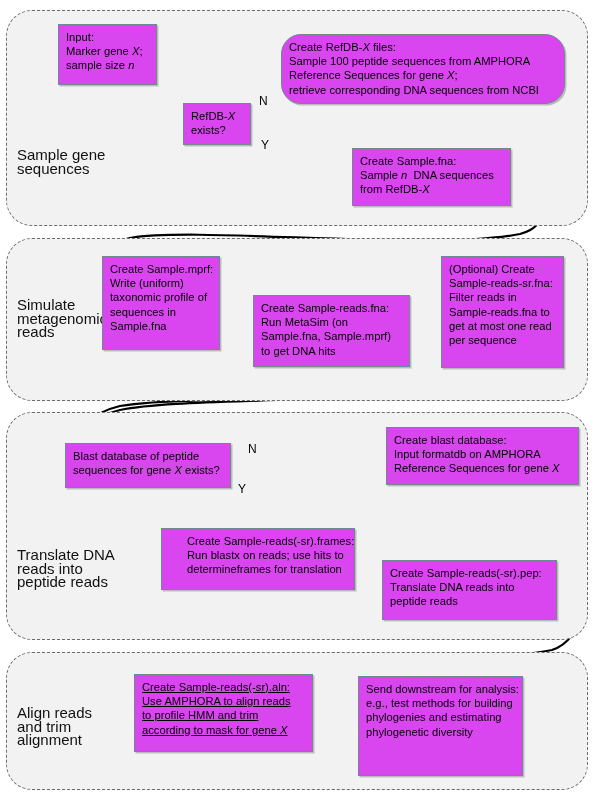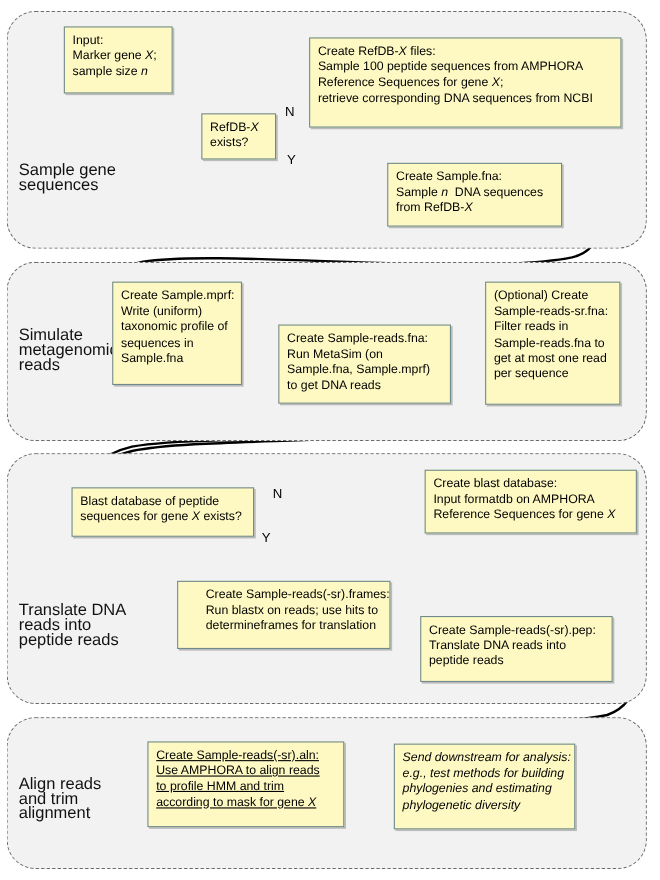--- a/index.html
+++ b/index.html
@@ -1,21 +1,21 @@
 <!DOCTYPE html>
 <html><head>
 <meta charset="utf-8">
 <style>
   html,body{margin:0;padding:0;background:#ffffff;}
   body{font-family:"Liberation Sans","DejaVu Sans",sans-serif;}
   #page{position:relative;width:600px;height:800px;overflow:hidden;background:#ffffff;}
   #edges{position:absolute;left:0;top:0;width:600px;height:800px;pointer-events:none;}
   .panel{position:absolute;background:#f2f2f2;border:1.6px dashed #6b6b6b;border-radius:26px;box-sizing:border-box;}
   .panel-label{position:absolute;color:#111;font-size:15px;line-height:13.5px;white-space:pre-line;}
-  .node{position:absolute;box-sizing:border-box;background:#fef9c3;border:1.4px solid #6f8a8d;
+  .node{position:absolute;box-sizing:border-box;background:#d946ef;border:1.4px solid #6f8a8d;
         box-shadow:1.5px 1.5px 0 rgba(120,120,120,.45);padding:5px 6px 4px 7px;}
   .node .ln{display:block;color:#000;font-size:11.2px;line-height:14.2px;white-space:pre;}
   .node .ln i{font-style:italic;}
   .elabel{position:absolute;color:#000;font-size:12px;line-height:12px;}
 </style>
 </head>
 <body>
 
 <div id="page">
 
@@ -92,21 +92,21 @@
       <span class="ln">Input:</span>
       <span class="ln">Marker gene <i>X</i>;</span>
       <span class="ln">sample size <i>n</i></span>
     </div>
 
   <div class="node" style="left:183px;top:103px;width:68px;height:42px;">
       <span class="ln">RefDB-<i>X</i></span>
       <span class="ln">exists?</span>
     </div>
 
-  <div class="node" style="left:281px;top:34px;width:284px;height:82px;">
+  <div class="node" style="left:281px;top:34px;width:284px;height:70px;border-radius:20px;">
       <span class="ln">Create RefDB-<i>X</i> files:</span>
       <span class="ln">Sample 100 peptide sequences from AMPHORA</span>
       <span class="ln">Reference Sequences for gene <i>X</i>;</span>
       <span class="ln">retrieve corresponding DNA sequences from NCBI</span>
     </div>
 
   <div class="node" style="left:352px;top:148px;width:159px;height:58px;">
       <span class="ln">Create Sample.fna:</span>
       <span class="ln">Sample <i>n</i>  DNA sequences</span>
       <span class="ln">from RefDB-<i>X</i></span>
@@ -117,21 +117,21 @@
       <span class="ln">Write (uniform)</span>
       <span class="ln">taxonomic profile of</span>
       <span class="ln">sequences in</span>
       <span class="ln">Sample.fna</span>
     </div>
 
   <div class="node" style="left:253px;top:295px;width:157px;height:72px;">
       <span class="ln">Create Sample-reads.fna:</span>
       <span class="ln">Run MetaSim (on</span>
       <span class="ln">Sample.fna, Sample.mprf)</span>
-      <span class="ln">to get DNA reads</span>
+      <span class="ln">to get DNA hits</span>
     </div>
 
   <div class="node" style="left:441px;top:256px;width:123px;height:112px;">
       <span class="ln">(Optional) Create</span>
       <span class="ln">Sample-reads-sr.fna:</span>
       <span class="ln">Filter reads in</span>
       <span class="ln">Sample-reads.fna to</span>
       <span class="ln">get at most one read</span>
       <span class="ln">per sequence</span>
     </div>
@@ -159,21 +159,21 @@
       <span class="ln">peptide reads</span>
     </div>
 
   <div class="node" style="left:134px;top:674px;width:179px;height:78px;text-decoration:underline;">
       <span class="ln">Create Sample-reads(-sr).aln:</span>
       <span class="ln">Use AMPHORA to align reads</span>
       <span class="ln">to profile HMM and trim</span>
       <span class="ln">according to mask for gene <i>X</i></span>
     </div>
 
-  <div class="node" style="left:358px;top:676px;width:165px;height:78px;font-style:italic;">
+  <div class="node" style="left:358px;top:676px;width:165px;height:100px;">
       <span class="ln">Send downstream for analysis:</span>
       <span class="ln">e.g., test methods for building</span>
       <span class="ln">phylogenies and estimating</span>
       <span class="ln">phylogenetic diversity</span>
     </div>
 
   <span class="elabel" style="left:259px;top:95px;">N</span>
   <span class="elabel" style="left:261px;top:139px;">Y</span>
   <span class="elabel" style="left:248px;top:443px;">N</span>
   <span class="elabel" style="left:238px;top:483px;">Y</span>

